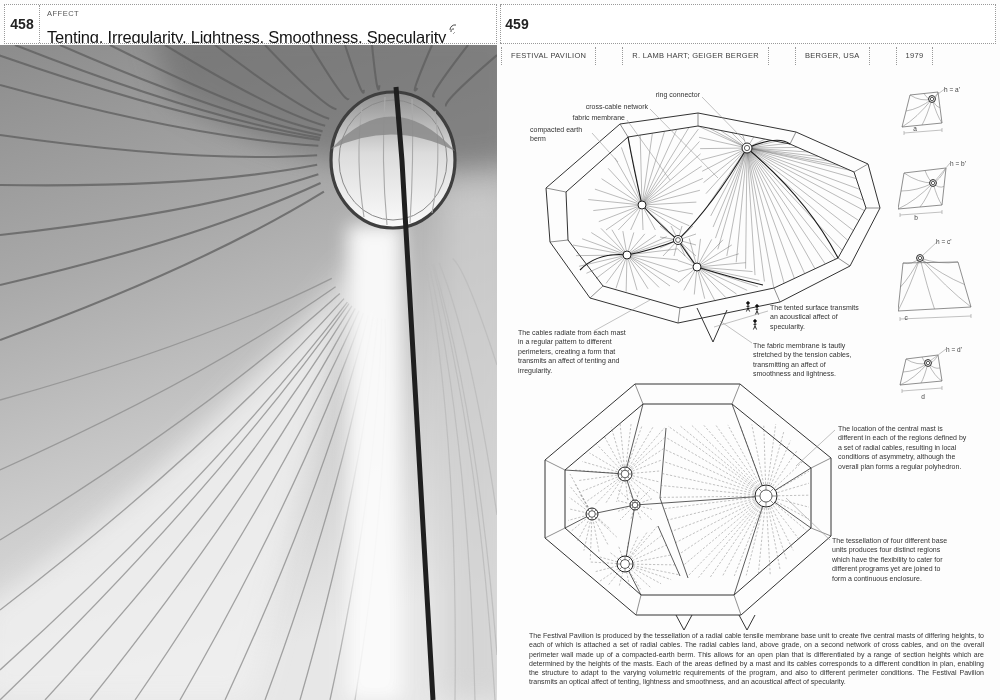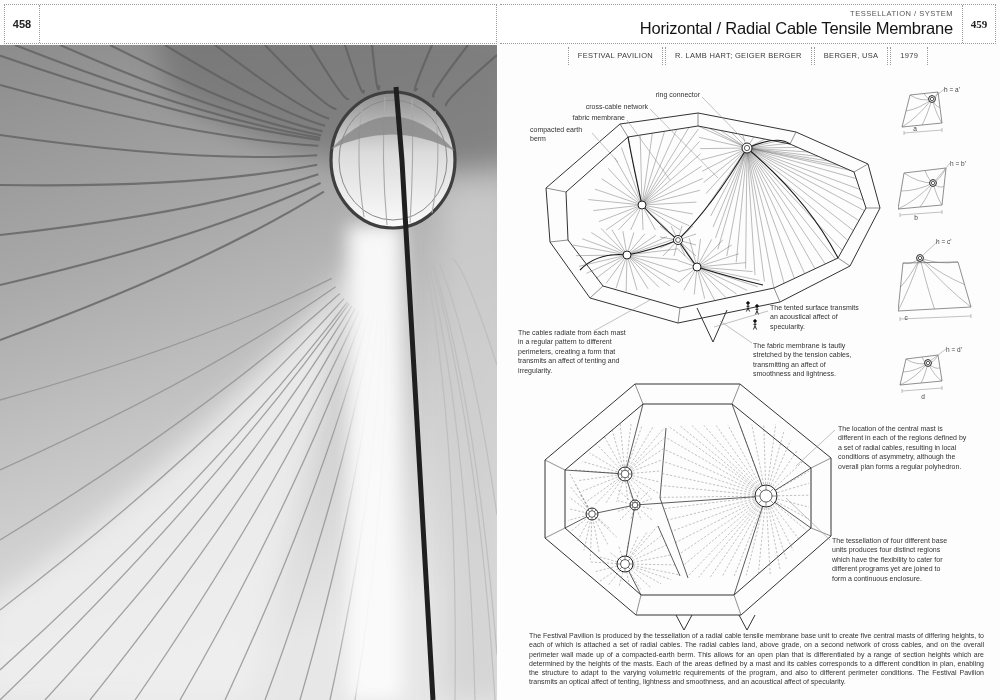--- a/index.html
+++ b/index.html
@@ -2,30 +2,30 @@
 <html><head>
 <meta charset="utf-8">
 <style>
   html,body{margin:0;padding:0;background:#e8e8e8;}
   #spread{position:relative;width:1000px;height:700px;background:#fdfdfd;overflow:hidden;
           font-family:"Liberation Sans",sans-serif;color:#222;}
   
   .hdr{position:absolute;top:4px;height:40px;box-sizing:border-box;display:flex;background:#fff;}
   #lheader{left:4px;width:493px;border:1px dotted #9a9a9a;}
   #rheader{left:500px;width:496px;border-top:1px dotted #9a9a9a;border-bottom:1px dotted #9a9a9a;border-right:1px dotted #9a9a9a;}
-  .pagenum{width:34px;display:flex;align-items:center;justify-content:center;font-size:11px;font-weight:bold;color:#222;}
+  .pagenum{width:34px;display:flex;align-items:center;justify-content:center;font-size:14px;font-weight:bold;color:#222;}
   .pn-l{border-right:1px dotted #9a9a9a;}
-  .pn-r{border-left:1px dotted #9a9a9a;width:32px;font-family:Liberation Serif, serif;}
+  .pn-r{border-left:1px dotted #9a9a9a;width:32px;}
   .titles{flex:1;padding:4px 7px 0 7px;white-space:nowrap;overflow:hidden;}
   .titles.right{text-align:right;padding-right:9px;}
   .section-label{font-size:7.5px;letter-spacing:.5px;color:#555;}
   .page-title{font-size:16.5px;letter-spacing:-.2px;color:#141414;margin-top:1px;}
   .affect-icon{display:inline-block;vertical-align:9px;margin-left:3px;}
   
-  #infobar{position:absolute;left:500px;top:47px;width:496px;display:flex;justify-content:center;}
+  #infobar{position:absolute;left:500px;top:47px;width:496px;display:flex;gap:24px;}
   .info-cell{border-left:1px dotted #9a9a9a;border-right:1px dotted #9a9a9a;margin:0 1px;
              padding:4px 9px 5px 9px;font-size:7.5px;letter-spacing:.3px;color:#3c3c3c;white-space:nowrap;}
   
   #photo{position:absolute;left:0;top:45px;}
   
   #axon{position:absolute;left:528px;top:80px;}
   #plan{position:absolute;left:528px;top:378px;}
   #units{position:absolute;left:898px;top:83px;}
   svg .ln{stroke:#333;stroke-width:1;fill:none;stroke-linejoin:round;}
   svg .th{stroke:#444;stroke-width:.6;fill:none;}
@@ -46,27 +46,33 @@
   #bodytext{position:absolute;left:529px;top:631px;width:455px;font-size:7px;line-height:9.3px;
             color:#333;text-align:justify;}
 </style>
 </head>
 <body>
 
 <div id="spread">
 
   <div class="hdr" id="lheader">
     <div class="pagenum pn-l">458</div>
+    <div class="titles">
+      <div class="section-label">AFFECT</div>
+      <div class="page-title"><span>Tenting, Irregularity, Lightness, Smoothness, Specularity</span><span class="affect-icon"><svg width="11" height="10" viewBox="0 0 11 10">
+              <g stroke="#333" stroke-width=".9" fill="none">
+                <path d="M2,8 a2.5,2.5 0 0 1 3,-3"></path>
+                <path d="M1,6 a5,5 0 0 1 6,-5"></path>
+                <path d="M4.5,9.5 l1,-1"></path>
+              </g>
+            </svg></span></div>
+    </div>
   </div>
 
   <div class="hdr" id="rheader">
-    <div class="titles right">
-      <div class="section-label">TESSELLATION / SYSTEM</div>
-      <div class="page-title">Horizontal / Radial Cable Tensile Membrane</div>
-    </div>
     <div class="pagenum pn-r">459</div>
   </div>
 
   <div id="infobar">
     <div class="info-cell">FESTIVAL PAVILION</div>
     <div class="info-cell">R. LAMB HART; GEIGER BERGER</div>
     <div class="info-cell">BERGER, USA</div>
     <div class="info-cell">1979</div>
   </div>
 

